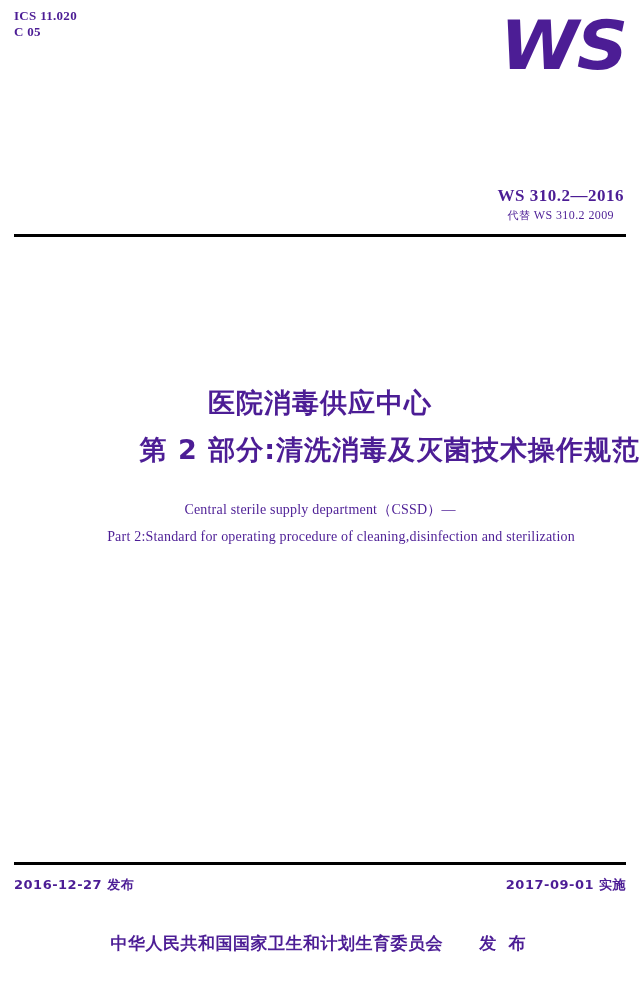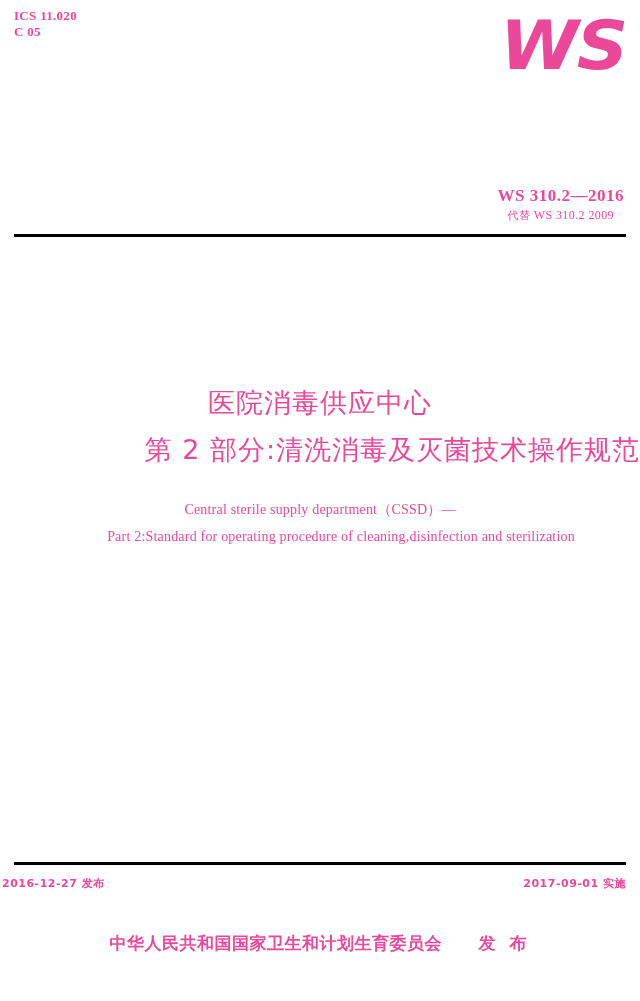--- a/index.html
+++ b/index.html
@@ -6,21 +6,21 @@
     margin: 0;
     padding: 0;
     background: #ffffff;
   }
   .page {
     position: relative;
     width: 640px;
     height: 1001px;
     background: #ffffff;
     font-family: "Liberation Serif", serif;
-    color: #ec4899;
+    color: #4c1d95;
     overflow: hidden;
     box-sizing: border-box;
   }
 
   
   .ics-block {
     position: absolute;
     left: 14px;
     top: 8px;
     font-family: "Liberation Serif", serif;
@@ -90,21 +90,21 @@
   .rule-top   { top: 234px;  height: 3px; }
   .rule-bottom{ top: 862px;  height: 3px; }
 
   
   .doc-title-cn {
     position: absolute;
     left: 0; right: 0;
     top: 383px;
     text-align: center;
     font-family: "DejaVu Sans", sans-serif;
-    font-weight: normal;
+    font-weight: bold;
     font-size: 27px;
     letter-spacing: 1px;
     line-height: 1.5;
   }
   .doc-title-cn .line2 {
     display: block;
     margin-top: 6px;
     white-space: nowrap;
     text-align: right;
   }
@@ -117,45 +117,46 @@
     font-family: "Liberation Serif", serif;
     font-size: 14px;
     line-height: 1.9;
     letter-spacing: 0.2px;
   }
   .doc-title-en .en2 { display: block; padding-left: 42px; }
 
   
   .date-row {
     position: absolute;
-    left: 2px;
+    left: 14px;
     right: 14px;
     top: 876px;
     display: flex;
     justify-content: space-between;
     font-family: "DejaVu Sans", sans-serif;
-    font-size: 11px;
+    font-size: 13px;
     font-weight: bold;
     letter-spacing: 0.5px;
   }
   .issuer {
     position: absolute;
     left: 0; right: 0;
     top: 932px;
     text-align: center;
     font-family: "DejaVu Sans", sans-serif;
     font-size: 17px;
     font-weight: bold;
     letter-spacing: 0.5px;
     white-space: nowrap;
   }
   .issuer .publish {
     display: inline-block;
     margin-left: 30px;
     letter-spacing: 4px;
+    font-family: Liberation Serif, serif;
   }
 </style>
 </head>
 <body>
 
 <div class="page">
 
   <div class="ics-block">
     <div>ICS 11.020</div>
     <div>C 05</div>

